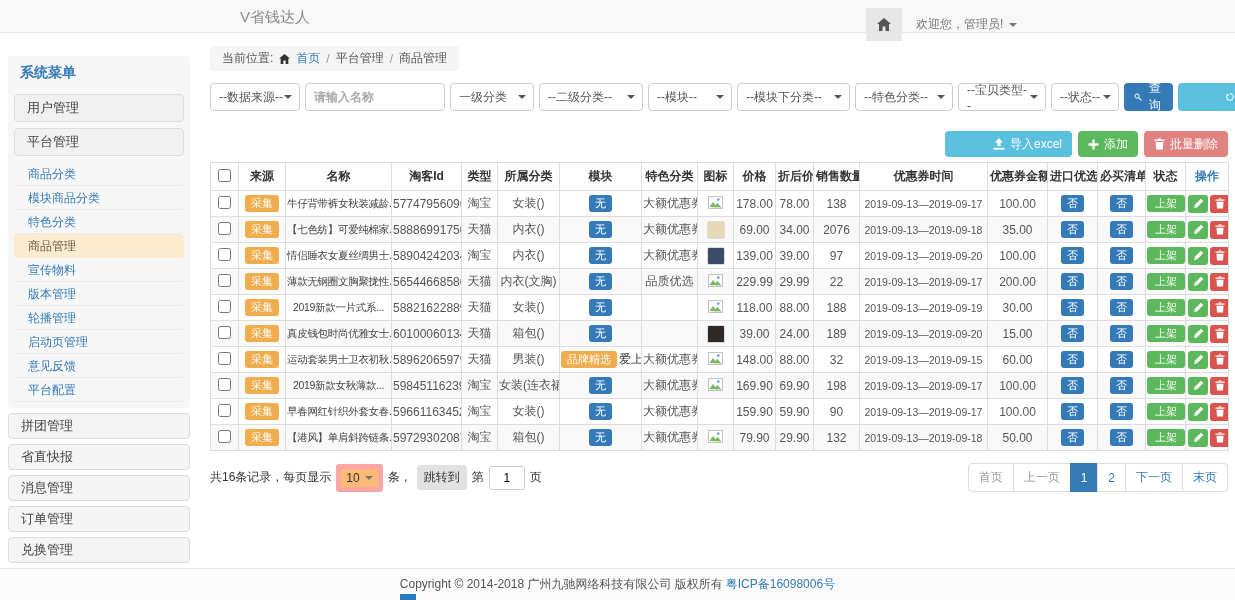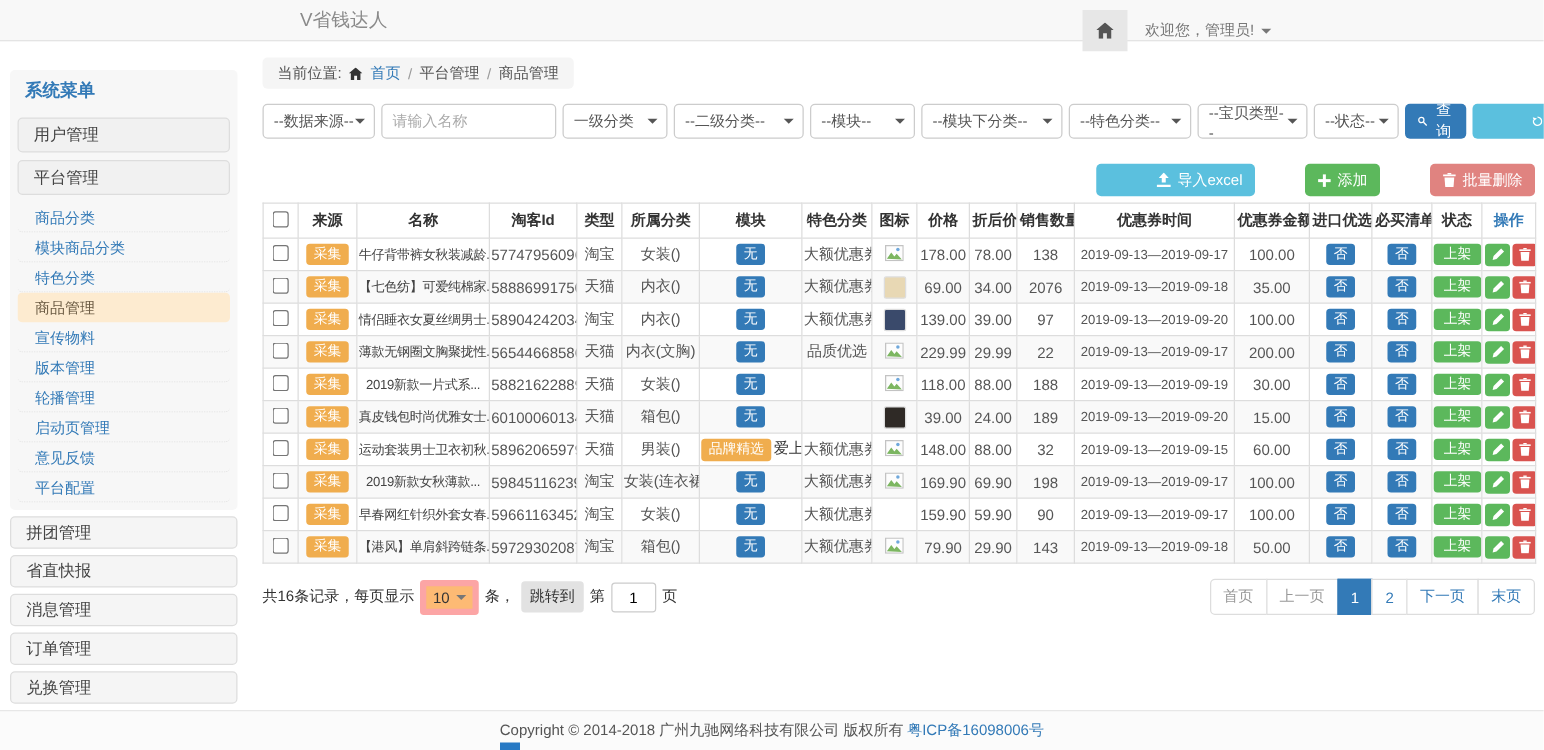--- a/index.html
+++ b/index.html
@@ -41,31 +41,31 @@
             border-radius:4px; padding:4px 12px; color:#555; }
   .breadcrumb a { color:#337ab7; text-decoration:none; cursor:pointer; }
   .bc-sep { color:#999; }
   
   .filters { margin-top:12px; display:flex; align-items:center; gap:5px; }
   .sel { height:28px; border:1px solid #ccc; border-radius:4px; background:#fff;
             display:flex; align-items:center; justify-content:space-between;
             padding:0 7px 0 8px; color:#555; cursor:pointer; flex:0 0 auto; }
   .sel .caret { border-top-color:#555; }
   .txt-input { height:28px; width:140px; border:1px solid #ccc; border-radius:4px;
-            padding:0 8px; font-size:12px; color:#333; }
+            padding:0 8px; font-size:12px; color:#333;font-weight:bold; }
   .txt-input::placeholder { color:#aaa; }
   .btn { height:28px; border:none; border-radius:4px; color:#fff; padding:0 10px;
             font-size:12px; display:inline-flex; align-items:center; gap:5px; cursor:pointer; }
   .btn-primary { background:#337ab7; }
   .btn-info    { background:#5bc0de;padding-left:48px; }
   .btn-success { background:#5cb85c; }
   .btn-danger  { background:#e08380; }
   
   .toolbar { margin-top:20px; display:flex; justify-content:flex-end; gap:6px; }
-  .toolbar .btn { height:26px;margin-left:34px; }
+  .toolbar .btn { height:26px; }
   
   table { width:100%; border-collapse:collapse; table-layout:fixed; margin-top:5px; }
   th,td { border:1px solid #ddd; text-align:center; vertical-align:middle;
             overflow:hidden; white-space:nowrap; }
   th { padding:5px 2px; font-size:12px; color:#333; background:#fff; font-weight:bold; }
   td { padding:3px 1px; font-size:12px; color:#555; height:26px; }
   tbody tr:nth-child(even) td { background:#f9f9f9; }
   th.op-col { color:#337ab7; }
   td.name-cell { font-size:10.5px; letter-spacing:-0.3px; color:#444; }
   td.coupon-cell { font-size:10.5px; }
@@ -578,21 +578,21 @@
           <td>箱包()</td>
           <td><span class="badge b-blue">无</span></td>
           <td>大额优惠券</td>
           <td><svg width="15" height="13" viewBox="0 0 15 13">
               <rect x="0.5" y="0.5" width="14" height="12" fill="#fdfdfd" stroke="#c3c3c3"></rect>
               <path d="M1.5 11 L5 6 L7.5 9.2 L9.3 7 L13.5 11.5 Z" fill="#7cb661"></path>
               <circle cx="10.3" cy="3.6" r="1.4" fill="#6fa8dc"></circle>
             </svg></td>
           <td>79.90</td>
           <td>29.90</td>
-          <td>143</td>
+          <td>132</td>
           <td class="coupon-cell">2019-09-13—2019-09-18</td>
           <td>50.00</td>
           <td><span class="badge b-blue">否</span></td>
           <td><span class="badge b-blue">否</span></td>
           <td><span class="badge b-green">上架</span></td>
           <td><button class="op-btn op-edit">
               <svg width="11" height="11" viewBox="0 0 12 12">
                 <path d="M8.6 0.8 L11.2 3.4 L4.6 10 L1.2 10.8 L2 7.4 Z" fill="#fff"></path>
               </svg>
             </button><button class="op-btn op-del">

